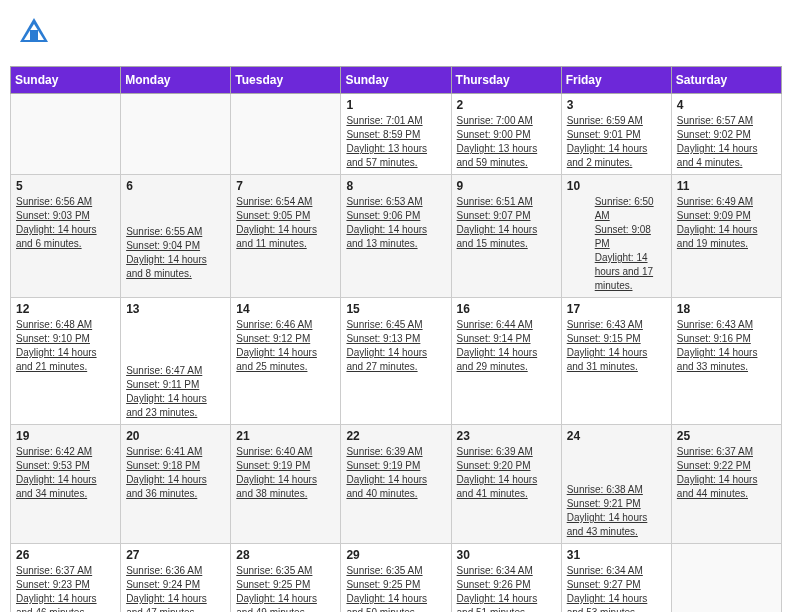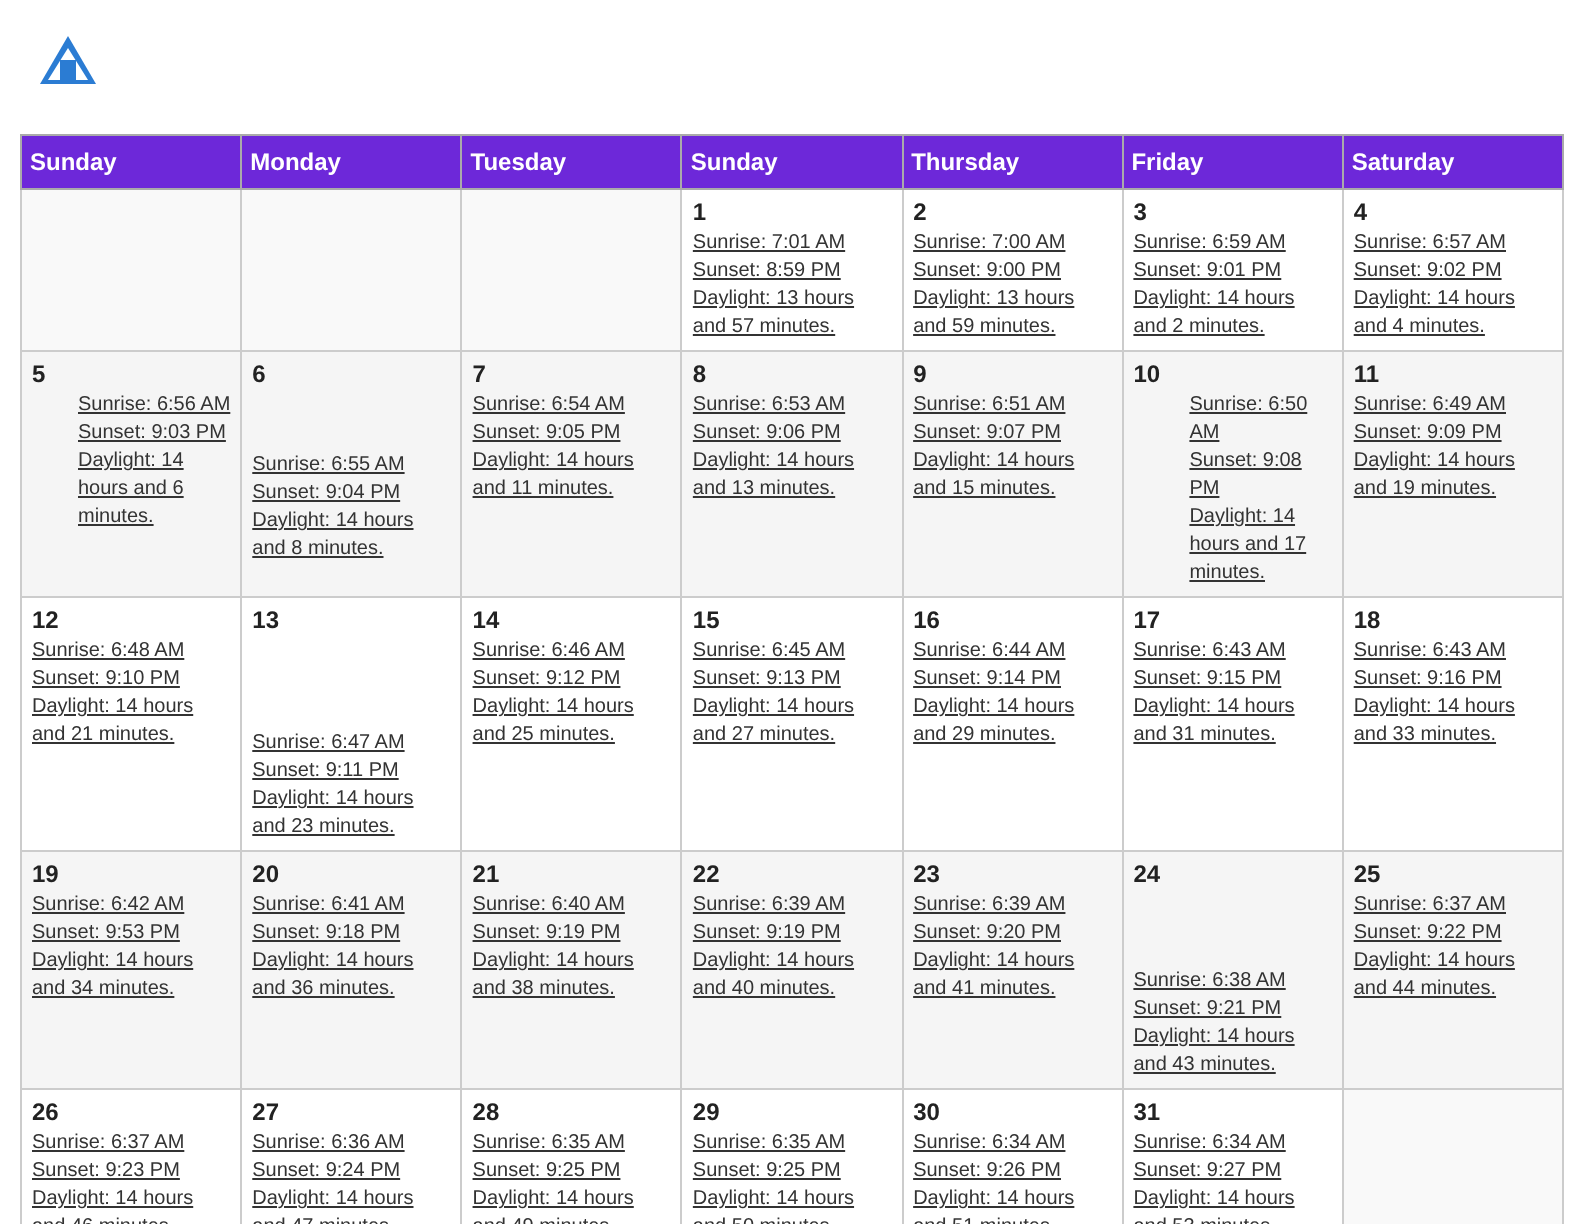--- a/index.html
+++ b/index.html
@@ -150,21 +150,21 @@
         <td>
           <span class="day-num">4</span>
           <div class="day-info" style="white-space: pre-line;">Sunrise: 6:57 AM
 Sunset: 9:02 PM
 Daylight: 14 hours and 4 minutes.</div>
         </td>
       </tr>
       <tr class="row-even">
         <td>
           <span class="day-num">5</span>
-          <div class="day-info" style="white-space: pre-line; margin-left: 23px;">Sunrise: 6:56 AM
+          <div class="day-info" style="white-space: pre-line;">Sunrise: 6:56 AM
 Sunset: 9:03 PM
 Daylight: 14 hours and 6 minutes.</div>
         </td>
         <td>
           <span class="day-num">6</span>
           <div class="day-info" style="white-space: pre-line; margin-top: 32px;">Sunrise: 6:55 AM
 Sunset: 9:04 PM
 Daylight: 14 hours and 8 minutes.</div>
         </td>
         <td>

